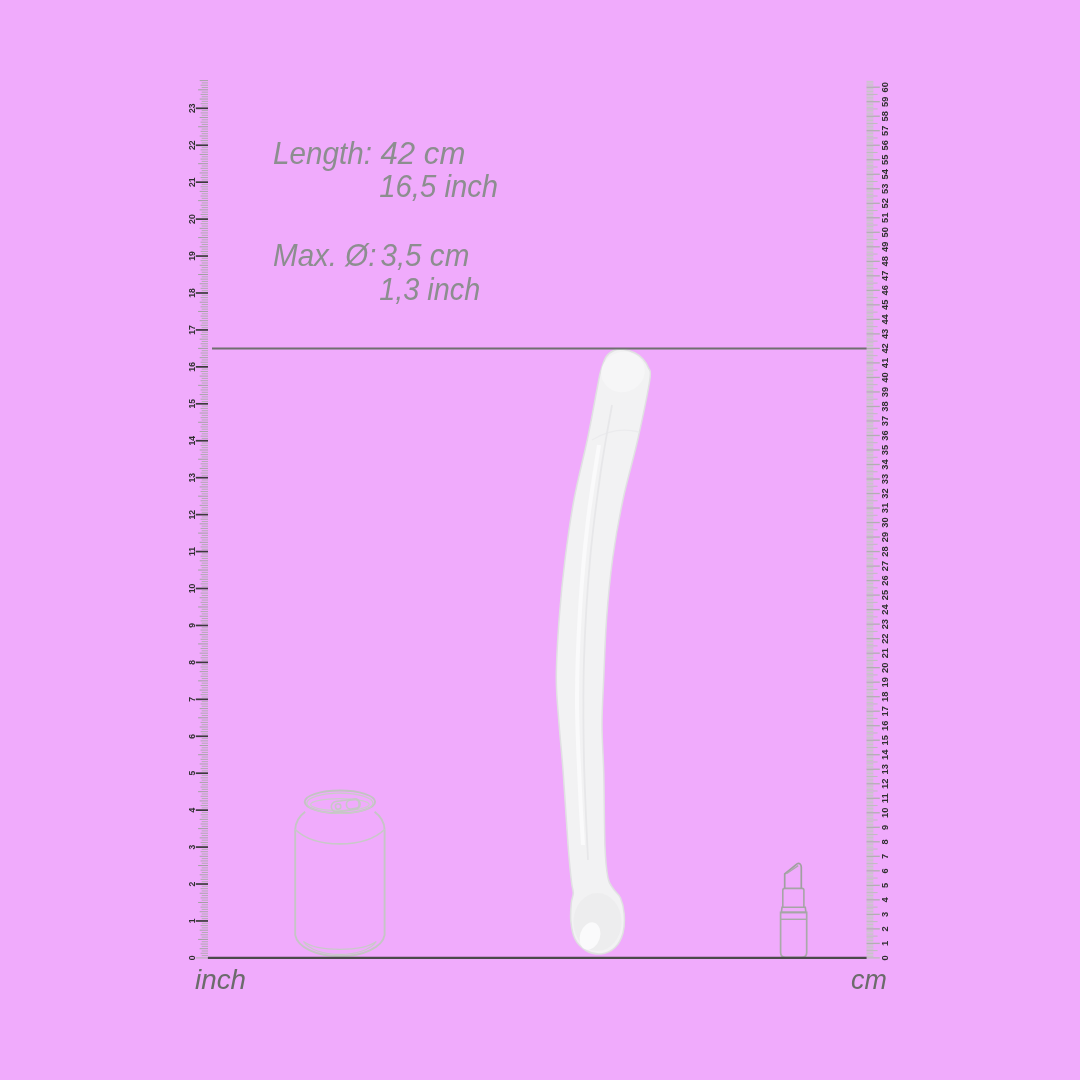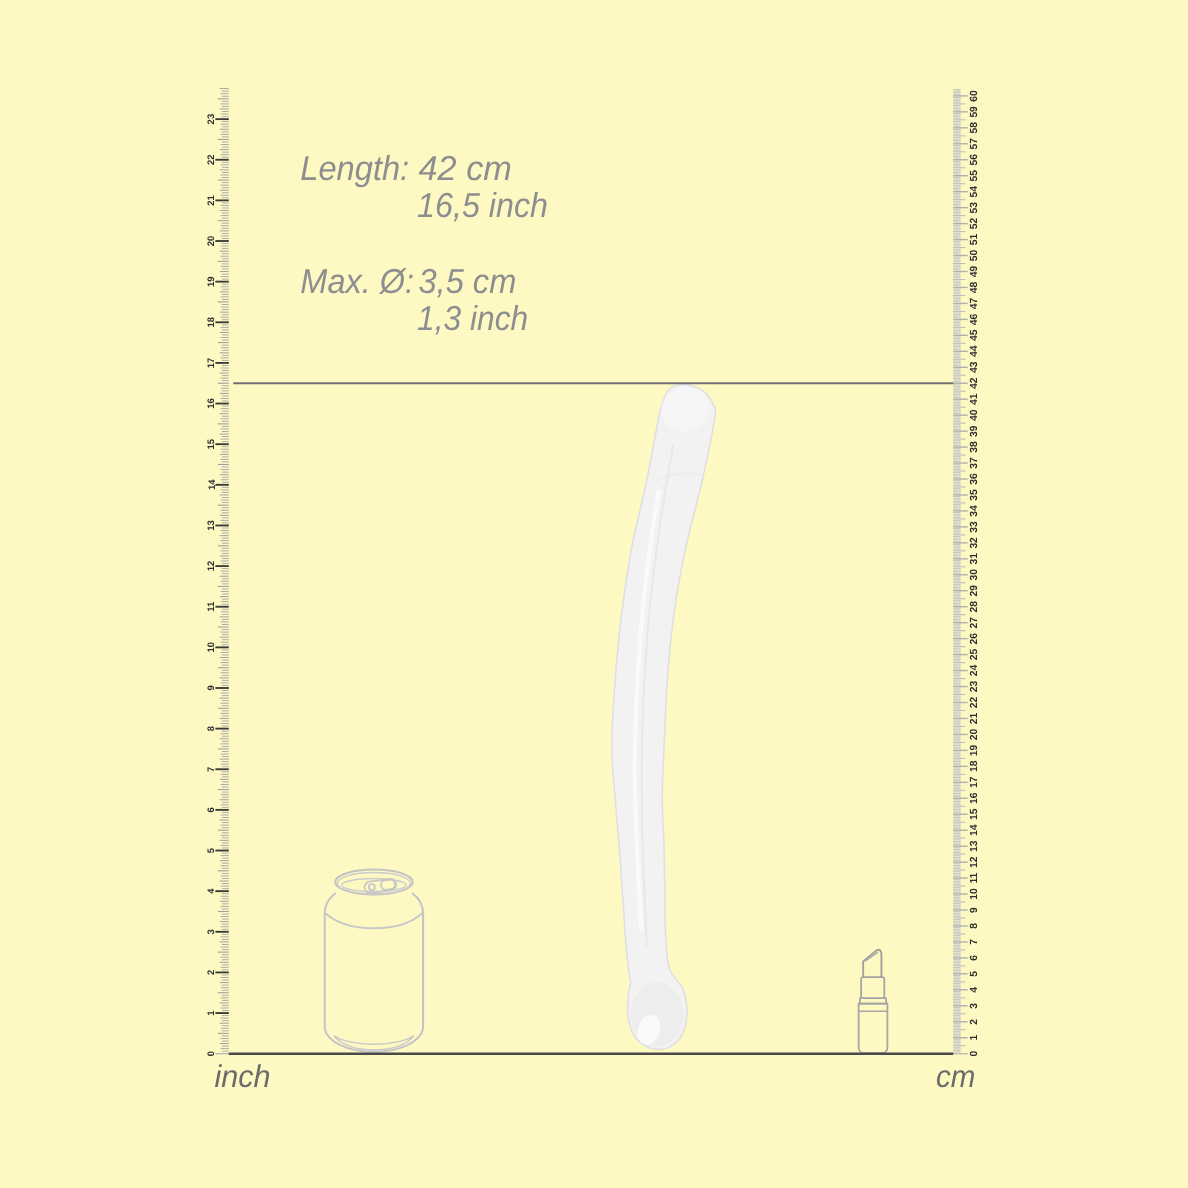--- a/index.html
+++ b/index.html
@@ -1,16 +1,16 @@
 <!DOCTYPE html>
 <html><head>
 <meta charset="utf-8">
 <style>
 html,body{margin:0;padding:0;background:#ffffff;}
-#page{width:1080px;height:1080px;position:relative;background:#fef9c3;overflow:hidden;}
+#page{width:1080px;height:1080px;position:relative;background:#f0abfc;overflow:hidden;}
 svg{display:block;}
 </style>
 </head>
 <body>
 <div id="page">
 <svg width="1080" height="1080" viewBox="0 0 1080 1080">
 
 <g>
         <path d="M 606.0 357.0 C 608.2 353.4 611.0 351.8 614.0 350.5 C 617.0 349.2 620.5 349.1 624.0 349.5 C 627.5 349.9 631.8 351.4 635.0 353.0 C 638.2 354.6 640.8 356.5 643.0 359.0 C 645.2 361.5 647.4 364.5 648.5 368.0 C 649.6 371.5 651.6 368.2 649.8 380.0 C 648.0 391.8 642.3 419.2 637.9 439.0 C 633.5 458.8 627.3 479.2 623.1 499.0 C 618.9 518.8 615.4 538.3 612.7 558.0 C 610.0 577.7 608.2 597.2 606.7 617.0 C 605.2 636.8 604.6 659.0 603.8 677.0 C 603.0 695.0 602.0 708.8 602.0 725.0 C 602.0 741.2 603.3 753.7 603.8 774.0 C 604.3 794.3 604.3 829.7 605.0 847.0 C 605.7 864.3 606.6 871.0 608.0 878.0 C 609.4 885.0 611.4 885.7 613.5 889.0 C 615.6 892.3 618.7 893.8 620.5 898.0 C 622.3 902.2 623.8 908.2 624.2 914.0 C 624.6 919.8 624.5 927.4 623.0 933.0 C 621.5 938.6 618.7 944.0 615.0 947.5 C 611.3 951.0 605.8 953.5 601.0 954.0 C 596.2 954.5 590.3 953.0 586.0 950.5 C 581.7 948.0 577.5 943.9 575.0 939.0 C 572.5 934.1 571.4 927.0 570.8 921.0 C 570.2 915.0 570.9 907.7 571.3 903.0 C 571.7 898.3 573.3 896.5 573.3 893.0 C 573.3 889.5 572.4 889.7 571.5 882.0 C 570.6 874.3 569.6 865.0 568.2 847.0 C 566.8 829.0 564.8 794.8 563.3 774.0 C 561.8 753.2 560.1 738.2 558.9 722.0 C 557.7 705.8 556.2 694.5 556.3 677.0 C 556.4 659.5 557.8 636.8 559.3 617.0 C 560.8 597.2 562.7 577.7 565.2 558.0 C 567.7 538.3 570.4 518.8 574.1 499.0 C 577.8 479.2 583.5 458.0 587.5 439.0 C 591.5 420.0 595.6 396.2 597.8 385.0 C 600.0 373.8 599.1 376.7 600.5 372.0 C 601.9 367.3 603.8 360.6 606.0 357.0 Z" fill="#f2f2f3" stroke="#e0e0e2" stroke-width="1.5"></path>
         <ellipse cx="623" cy="372" rx="22" ry="20" fill="#f6f6f7" transform="rotate(-18 623 372)"></ellipse>

